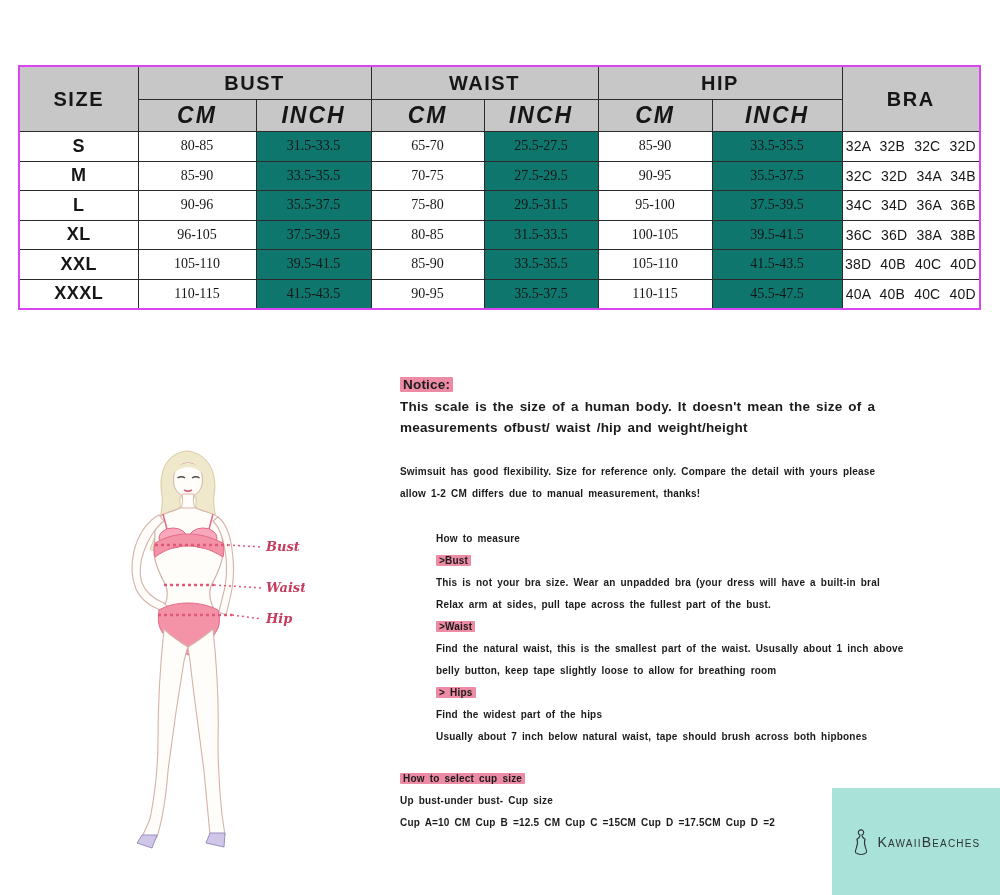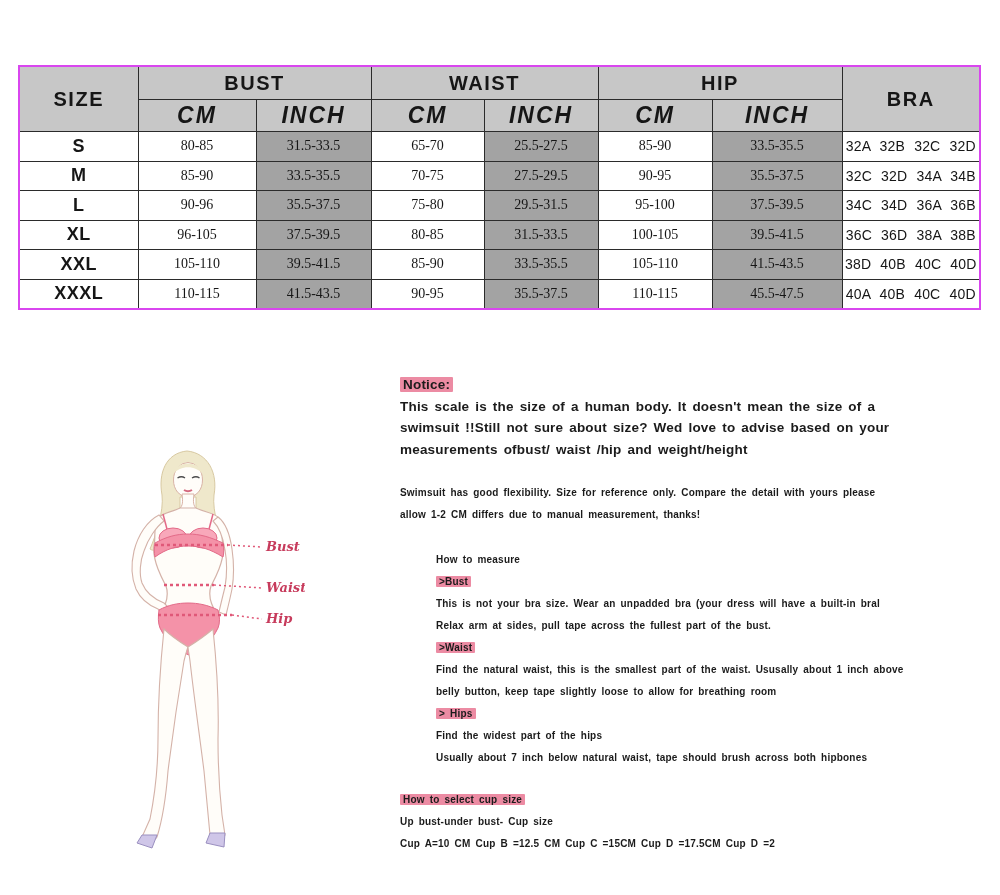--- a/index.html
+++ b/index.html
@@ -11,21 +11,21 @@
                 border-collapse:collapse; table-layout:fixed; border:2px solid #d946ef; }
   .size-table th, .size-table td { border:1px solid #2b2b2b; text-align:center;
                 vertical-align:middle; padding:0; overflow:hidden; color:#161616; }
   .size-table thead th { background:#c7c7c7; font-family:"Liberation Sans",sans-serif; font-weight:600; }
   .size-table thead tr.group-row th { font-size:20px; letter-spacing:1.5px; height:32px; }
   .size-table thead tr.sub-row th { font-size:23px; letter-spacing:2px; height:31px;font-style:italic; }
   .size-table thead th.span2 { font-size:20px; letter-spacing:1.5px; }
   .size-table tbody tr { height:29.5px; }
   td.c-num  { font-family:"Liberation Serif","DejaVu Serif",serif; font-size:14px; }
   td.c-size { font-family:"Liberation Sans",sans-serif; font-size:18px; font-weight:600; letter-spacing:0.5px; }
-  td.c-inch { background:#a3a3a3; }
+  td.c-inch { background:#0f766e; }
   td.c-bra  { font-family:"Liberation Sans",sans-serif; font-size:14px; word-spacing:5px; letter-spacing:0.2px; }
 
   
   .figure-wrap { position:absolute; left:100px; top:447px; width:205px; height:415px; }
   .fig-label { font-family:"DejaVu Serif",serif; font-style:italic; font-weight:bold;
                font-size:13px; fill:#c73b5c; }
 
   
   .info { position:absolute; left:400px; top:374px; width:592px; font-weight:bold; color:#1b1b1b;
           letter-spacing:0.2px; word-spacing:2px; }
@@ -182,21 +182,20 @@
       <text x="166" y="104" class="fig-label">Bust</text>
       <text x="166" y="145" class="fig-label">Waist</text>
       <text x="166" y="176" class="fig-label">Hip</text>
     </svg>
   </div>
 
   <div class="info">
     <div class="big">
       <div class="line"><span class="hl">Notice:</span></div>
       <div class="line">This scale is the size of a human body. It doesn't mean the size of a</div>
-      <div class="line">swimsuit !!Still not sure about size? Wed love to advise based on your</div>
       <div class="line">measurements ofbust/ waist /hip and weight/height</div>
     </div>
 
     <div class="small sec-ref">
       <div class="line">Swimsuit has good flexibility. Size for reference only. Compare the detail with yours please</div>
       <div class="line">allow 1-2 CM differs due to manual measurement, thanks!</div>
     </div>
 
     <div class="small sec-measure">
       <div class="line">How to measure</div>
@@ -211,14 +210,20 @@
       <div class="line">Usually about 7 inch below natural waist, tape should brush across both hipbones</div>
     </div>
 
     <div class="small sec-cup">
       <div class="line"><span class="hl">How to select cup size</span></div>
       <div class="line">Up bust-under bust- Cup size</div>
       <div class="line">Cup A=10 CM Cup B =12.5 CM Cup C =15CM Cup D =17.5CM Cup D =2</div>
     </div>
   </div>
 
+  <div class="brand-box">
+    <svg width="18" height="28" viewBox="0 0 20 30">
+      <path d="M10 1.5 C8.2 1.5 7 2.7 7 4.4 C7 5.9 8 7 9 7.4 C8.8 9.4 7.5 11 5.5 12 C6.5 14.6 6.5 17.6 5 21.2 C3.8 24.2 3.5 25.8 4 26.8 C6 28.4 8 28.9 10 28.9 C12 28.9 14 28.4 16 26.8 C16.5 25.8 16.2 24.2 15 21.2 C13.5 17.6 13.5 14.6 14.5 12 C12.5 11 11.2 9.4 11 7.4 C12 7 13 5.9 13 4.4 C13 2.7 11.8 1.5 10 1.5 Z" fill="none" stroke="#2e3437" stroke-width="1.2"></path>
+    </svg>
+    <span class="brand-name">KawaiiBeaches</span>
+  </div>
 
 </div>
 
 </body></html>

